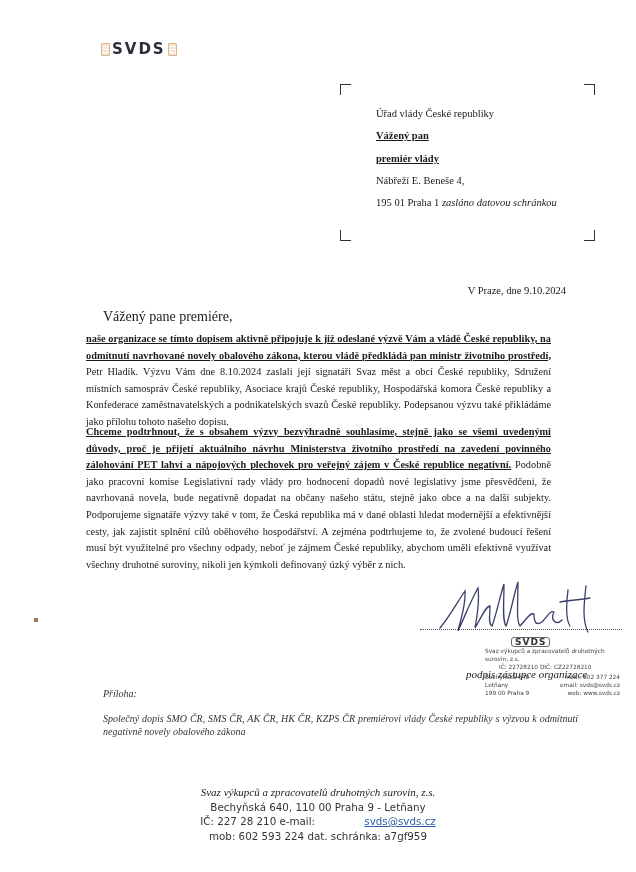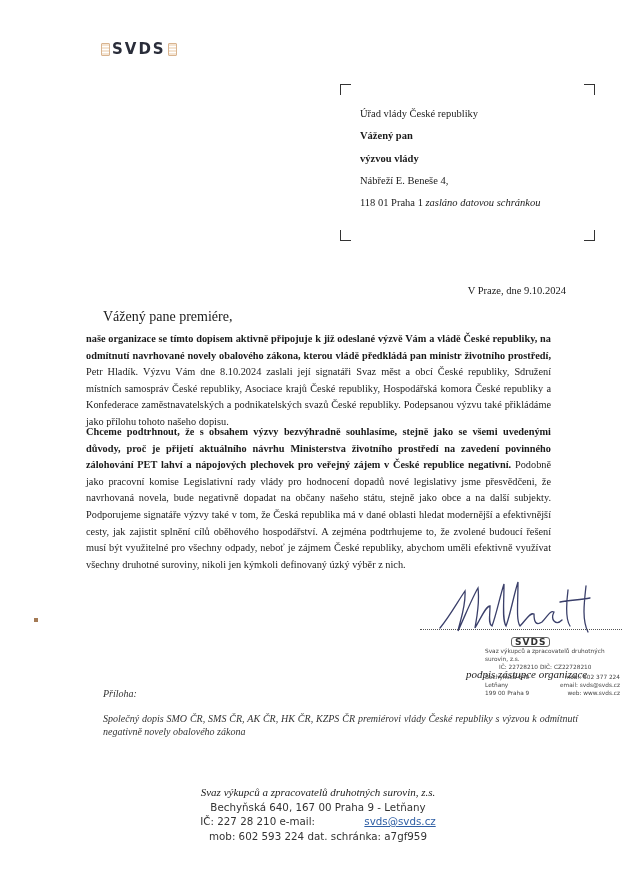--- a/index.html
+++ b/index.html
@@ -2,23 +2,23 @@
 <html><head>
 <meta charset="utf-8">
 <style>
   html, body { margin:0; padding:0; background:#ffffff; }
   body { width:636px; height:872px; position:relative; overflow:hidden; font-family:"Liberation Serif", serif; color:#1a1a1a; }
   .abs { position:absolute; }
   .logo { left:101px; top:40px; display:flex; align-items:center; gap:2px; }
   .logo .can { width:7px; height:11px; border:1px solid #d9b48f; border-radius:1px; background:repeating-linear-gradient(#f4e4d2 0 2px,#fff 2px 3px); }
   .logo .txt { font-family:"DejaVu Sans", sans-serif; font-weight:bold; font-size:15px; letter-spacing:2px; color:#2a2d3a; }
   .bracket { width:10px; height:10px; border-color:#333; border-style:solid; border-width:0; }
-  .addr { left:360px; top:103px; font-size:10.5px; line-height:22.3px; }
+  .addr { left:376px; top:103px; font-size:10.5px; line-height:22.3px; }
   .addr div { white-space:nowrap; }
-  .b { font-weight:bold; }
+  .b { font-weight:bold;text-decoration:underline; }
   .i { font-style:italic; }
   .date { right:70px; top:285px; font-size:10.5px; }
   .body-text { left:86px; width:465px; font-size:10.3px; line-height:16.6px; text-align:justify; }
   .greet { left:103px; top:309px; font-size:14px; }
   .sig { left:420px; top:576px; width:200px; height:60px; }
   .dots { left:420px; top:629px; width:202px; border-top:1px dotted #555; }
   .sig-label { left:466px; top:668px; font-size:11px; font-style:italic; }
   .stamp { left:485px; top:633px; width:135px; font-family:"DejaVu Sans", sans-serif; font-size:5.8px; line-height:8px; color:#444; }
   .stamp .brand { font-weight:bold; font-size:9px; letter-spacing:1px; color:#333; margin-left:26px; border:1px solid #666; border-radius:3px; padding:0 3px; display:inline-block; background:rgba(255,255,255,0.4);}
   .stamp .cols { display:flex; justify-content:space-between; margin-top:2px; }
@@ -39,23 +39,23 @@
 </div>
 
 <div class="abs bracket" style="left:340px;top:84px;border-left-width:1px;border-top-width:1px;"></div>
 <div class="abs bracket" style="left:584px;top:84px;border-right-width:1px;border-top-width:1px;"></div>
 <div class="abs bracket" style="left:340px;top:230px;border-left-width:1px;border-bottom-width:1px;"></div>
 <div class="abs bracket" style="left:584px;top:230px;border-right-width:1px;border-bottom-width:1px;"></div>
 
 <div class="abs addr">
   <div>Úřad vlády České republiky</div>
   <div class="b">Vážený pan</div>
-  <div class="b">výzvou vlády</div>
+  <div class="b">premiér vlády</div>
   <div>Nábřeží E. Beneše 4,</div>
-  <div><span>118 01 Praha 1 </span><span class="i">zasláno datovou schránkou</span></div>
+  <div><span>195 01 Praha 1 </span><span class="i">zasláno datovou schránkou</span></div>
 </div>
 
 <div class="abs date">V Praze, dne 9.10.2024</div>
 
 <div class="abs greet">Vážený pane premiére,</div>
 
 <div class="abs body-text" style="top:331px;">
   <span class="b">naše organizace se tímto dopisem aktivně připojuje k již odeslané výzvě Vám a vládě České republiky, na odmítnutí navrhované novely obalového zákona, kterou vládě předkládá pan ministr životního prostředí,</span><span> Petr Hladík. Výzvu Vám dne 8.10.2024 zaslali její signatáři Svaz měst a obcí České republiky, Sdružení místních samospráv České republiky, Asociace krajů České republiky, Hospodářská komora České republiky a Konfederace zaměstnavatelských a podnikatelských svazů České republiky. Podepsanou výzvu také přikládáme jako přílohu tohoto našeho dopisu.</span>
 </div>
 
@@ -89,16 +89,16 @@
       <div>web: www.svds.cz</div>
     </div>
   </div>
 </div>
 
 <div class="abs attach-label">Příloha:</div>
 <div class="abs attach-text">Společný dopis SMO ČR, SMS ČR, AK ČR, HK ČR, KZPS ČR premiérovi vlády České republiky s výzvou k odmítnutí negativně novely obalového zákona</div>
 
 <div class="abs footer">
   <div class="org">Svaz výkupců a zpracovatelů druhotných surovin, z.s.</div>
-  <div>Bechyňská 640, 167 00  Praha 9 - Letňany</div>
+  <div>Bechyňská 640, 110 00  Praha 9 - Letňany</div>
   <div><span>IČ:  227 28 210  e-mail:  </span><a>svds@svds.cz</a></div>
   <div>mob: 602 593 224 dat. schránka: a7gf959</div>
 </div>
 
 </body></html>

